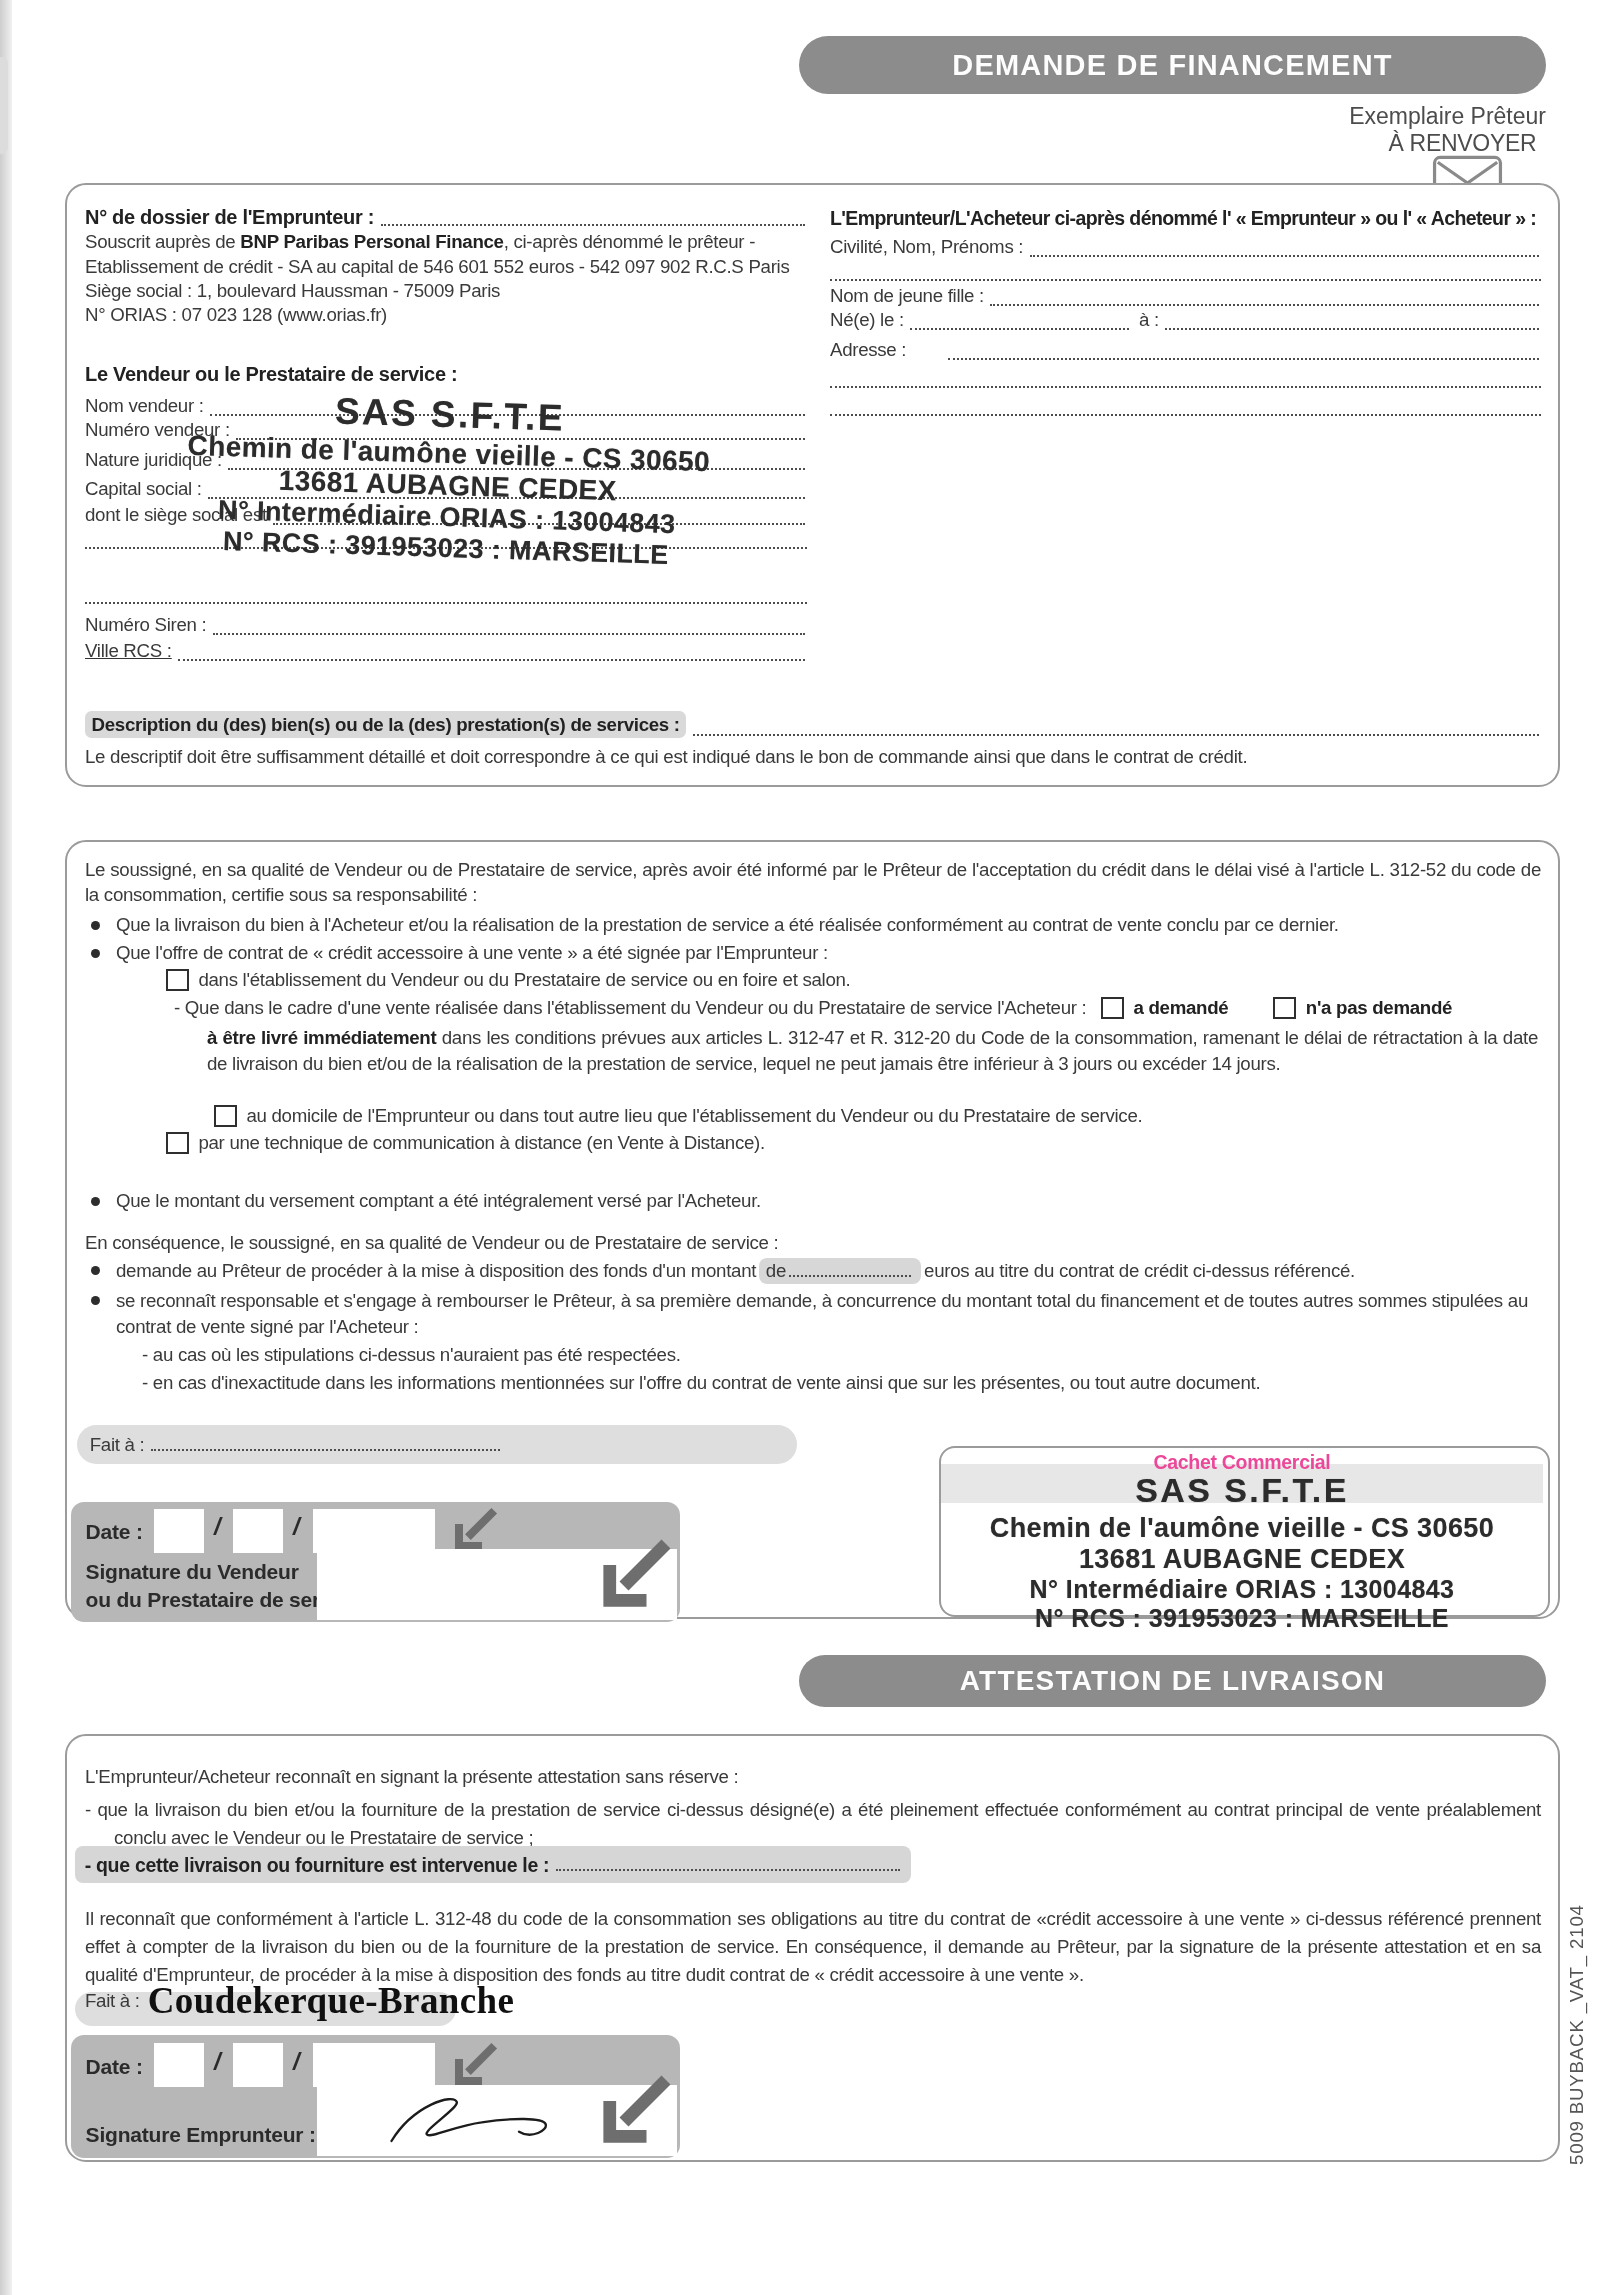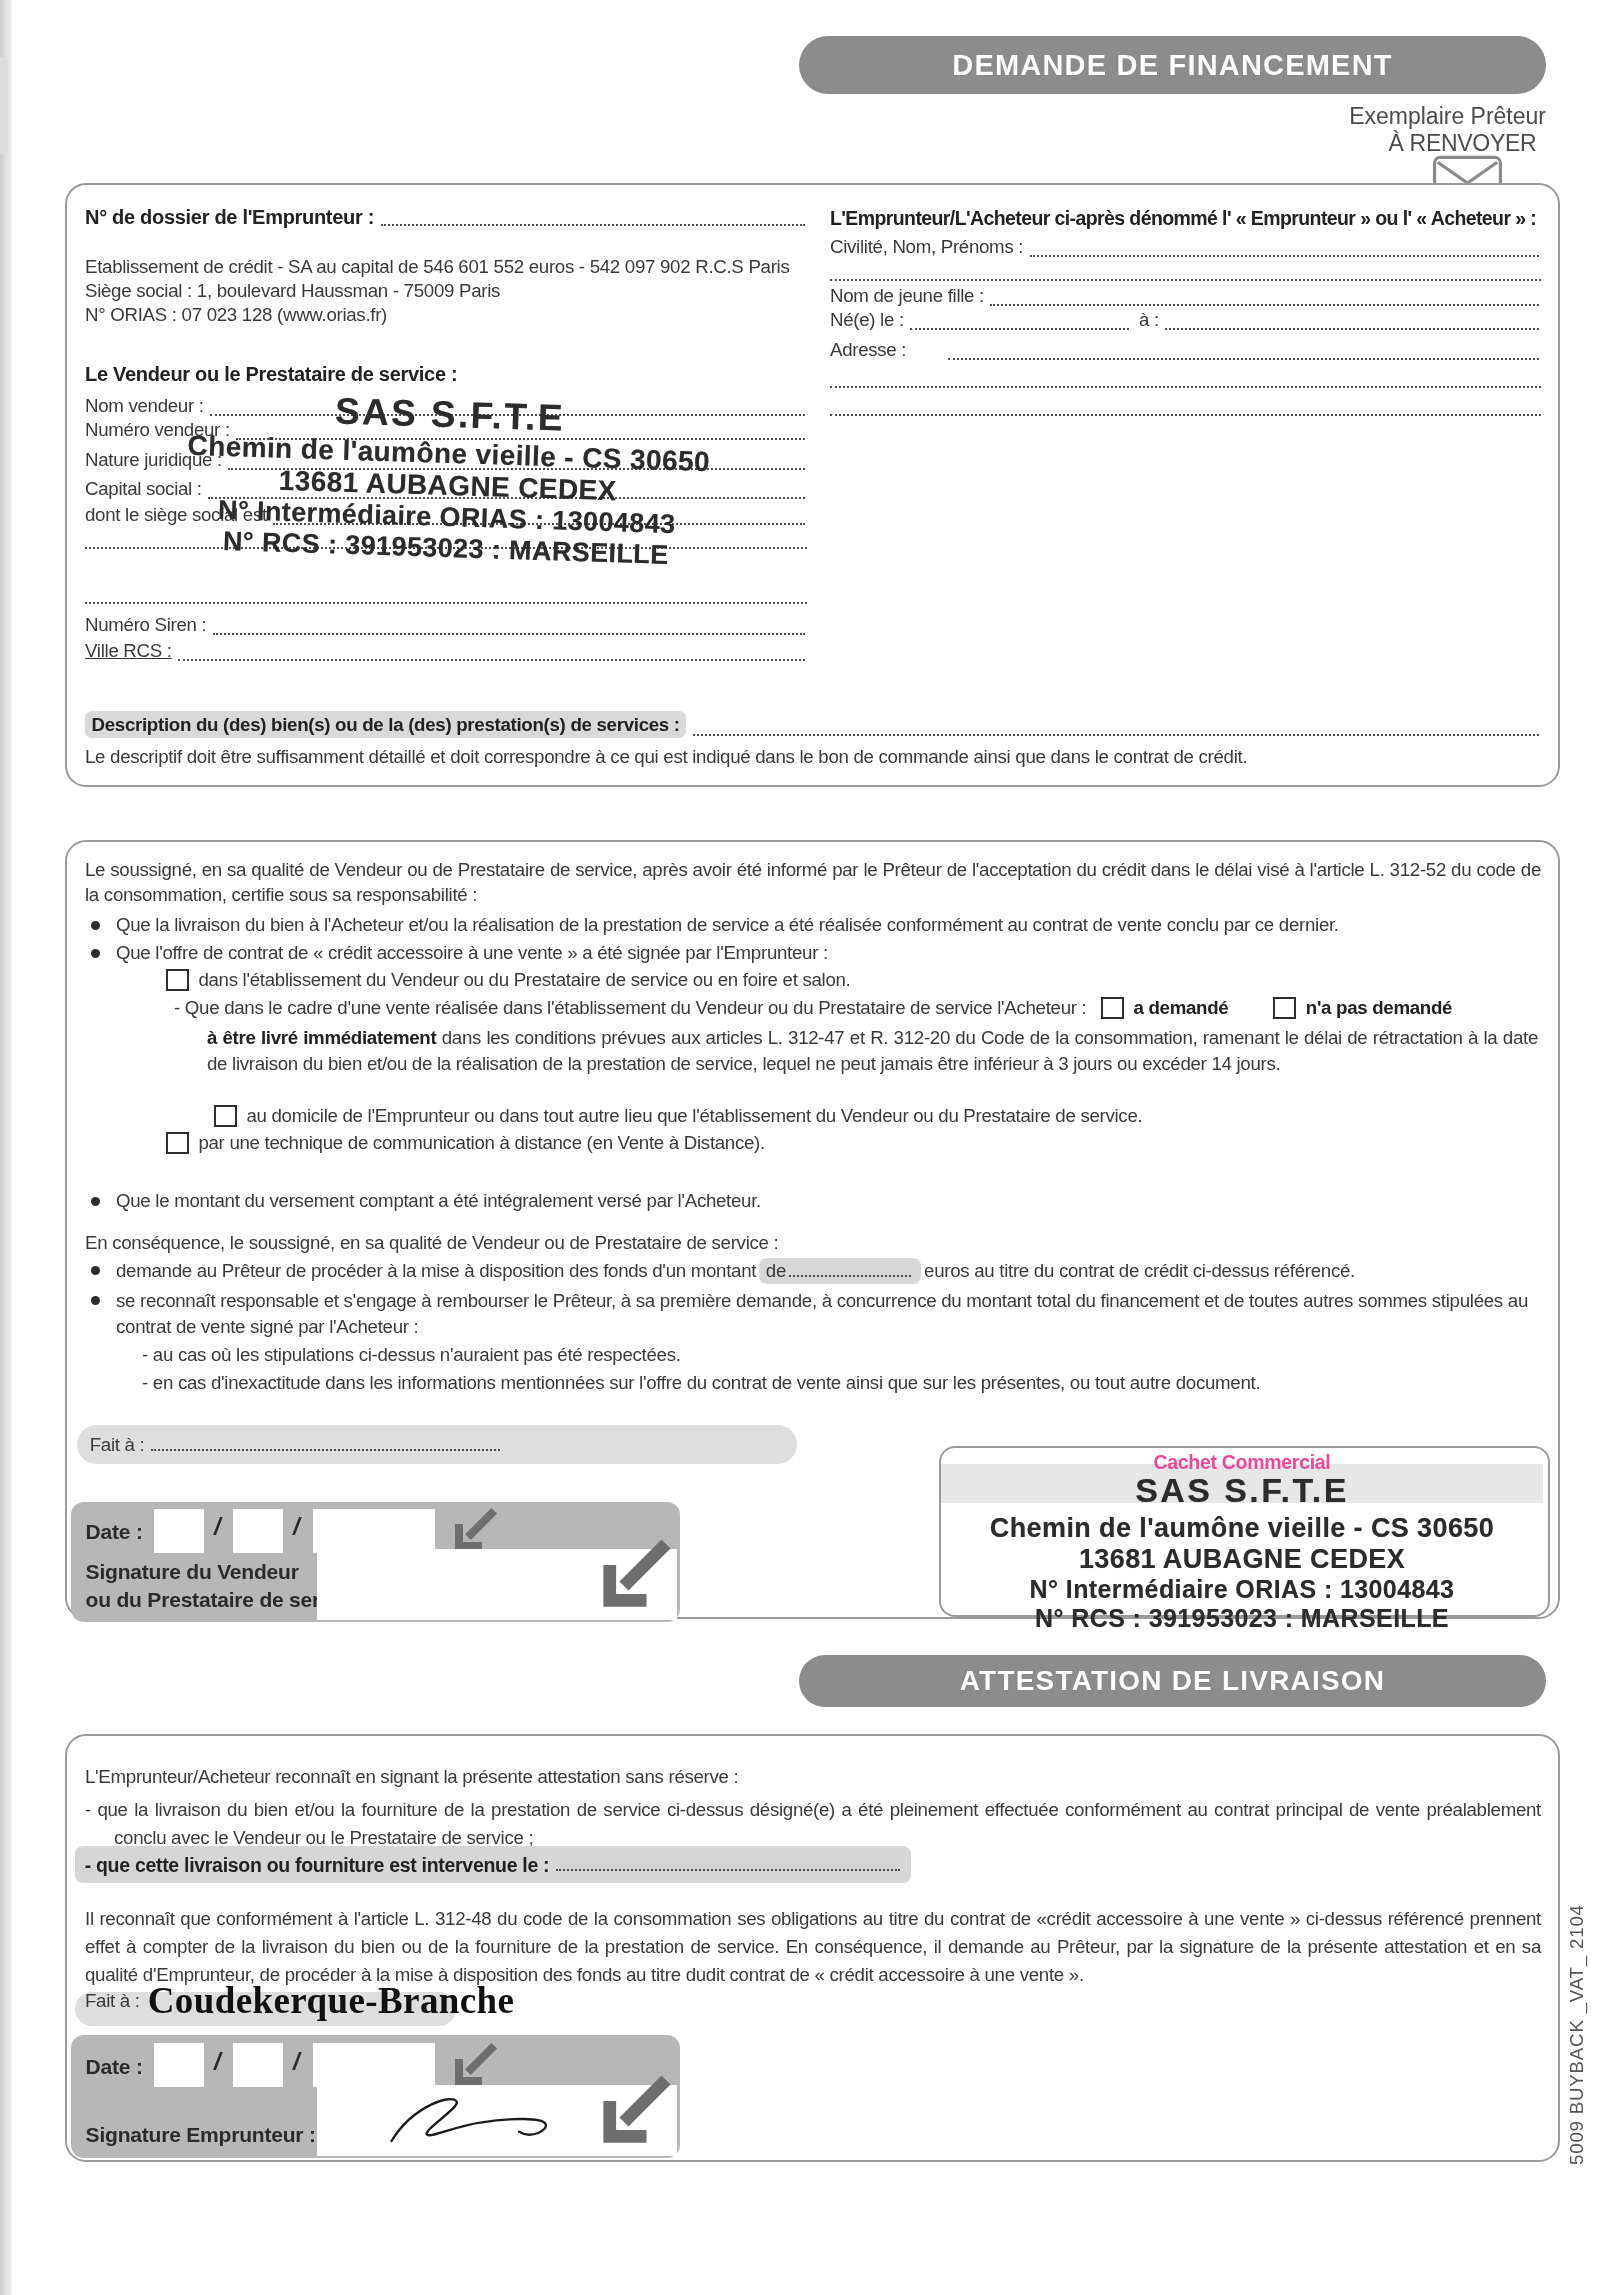--- a/index.html
+++ b/index.html
@@ -50,20 +50,23 @@
       </svg>
     </span>
   </div>
 
   <div class="box" style="left:65px;top:183px;width:1491px;height:600px;">
 
     <div class="abs row" style="left:18px;top:19.5px;width:722px;">
       <span class="t b nw" style="font-size:20px;">N° de dossier de l'Emprunteur :</span>
       <span class="dl"></span>
     </div>
+    <div class="abs t nw" style="left:18px;top:45px;">
+      <span>Souscrit auprès de </span><span class="b">BNP Paribas Personal Finance</span><span>, ci-après dénommé le prêteur -</span>
+    </div>
     <div class="abs t nw" style="left:18px;top:70px;">Etablissement de crédit - SA au capital de 546 601 552 euros - 542 097 902 R.C.S Paris</div>
     <div class="abs t nw" style="left:18px;top:94px;">Siège social : 1, boulevard Haussman - 75009 Paris</div>
     <div class="abs t nw" style="left:18px;top:118px;">N° ORIAS : 07 023 128 (www.orias.fr)</div>
 
     <div class="abs t b nw" style="left:18px;top:177px;font-size:20px;">Le Vendeur ou le Prestataire de service :</div>
 
     <div class="abs row" style="left:18px;top:209px;width:722px;">
       <span class="t nw">Nom vendeur :</span>
       <span class="dl"></span>
     </div>

